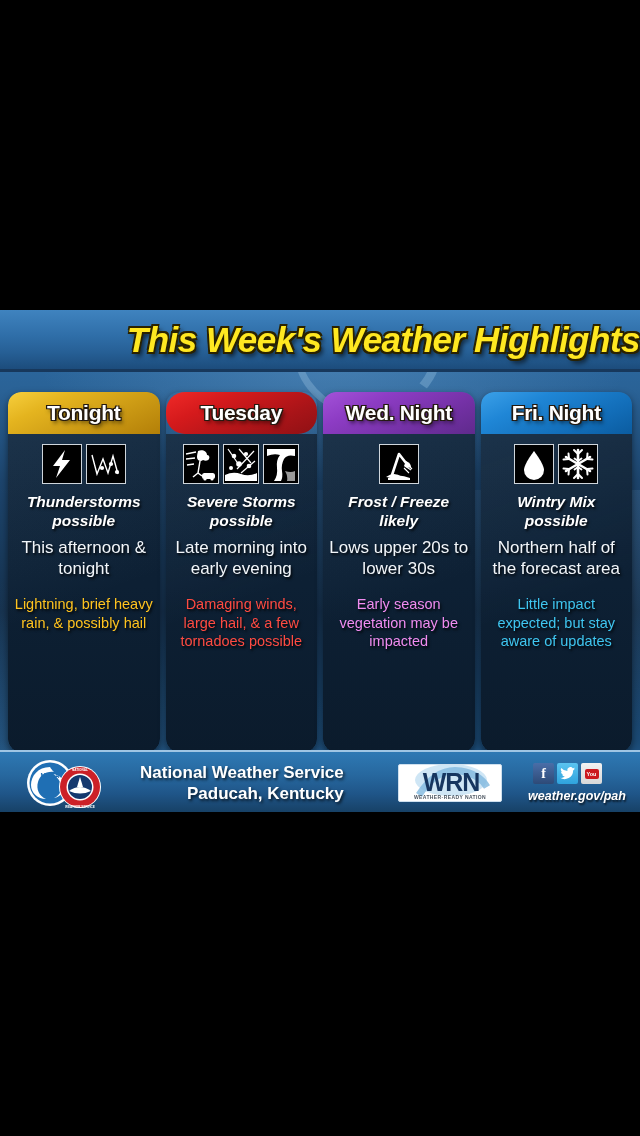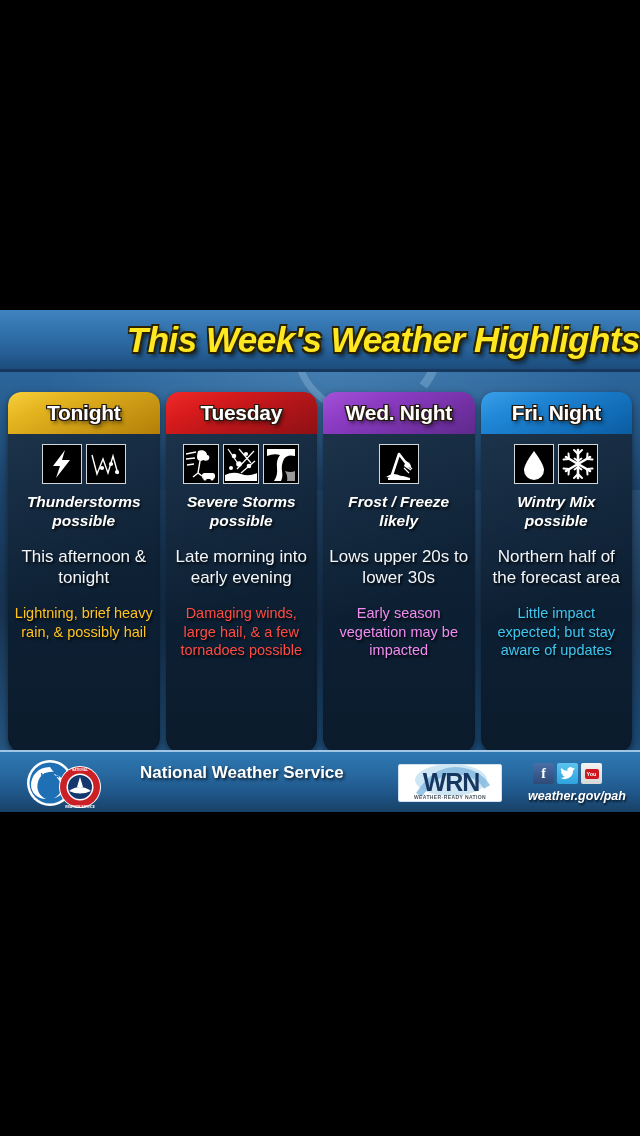--- a/index.html
+++ b/index.html
@@ -108,21 +108,21 @@
   .card-head-label {
     font-size: 21px; font-weight: bold;
     color: #fff;
     letter-spacing: -0.3px;
     text-shadow: -1.3px -1.3px 0 #241a10, 1.3px -1.3px 0 #241a10,
                  -1.3px 1.3px 0 #241a10, 1.3px 1.3px 0 #241a10,
                  2px 3px 4px rgba(0,0,0,.7);
     white-space: nowrap;
   }
   .head-gold   { background: linear-gradient(155deg,#f7cf3d 0%,#e4b41f 28%,#c79512 70%,#b37f08 100%); }
-  .head-red    { background: linear-gradient(155deg,#f02a28 0%,#d51a1c 30%,#a81418 72%,#8f1014 100%); }
+  .head-red    { background: linear-gradient(155deg,#f02a28 0%,#d51a1c 30%,#a81418 72%,#8f1014 100%); border-radius: 19px; }
   .head-purple { background: linear-gradient(155deg,#a352d8 0%,#8d3cc4 30%,#7130a2 72%,#5f2a8c 100%); }
   .head-blue   { background: linear-gradient(155deg,#3ba0e8 0%,#1f86d6 30%,#126db8 72%,#0b5ca0 100%); }
 
   .card-body {
     flex: 1;
     border-radius: 0 0 13px 13px;
     background:
       linear-gradient(160deg, rgba(120,170,215,.13) 0%, rgba(120,170,215,0) 52%),
       linear-gradient(180deg,#0e2135 0%,#0d2034 48%,#0b1b2c 100%);
     padding: 10px 6px 8px;
@@ -140,21 +140,21 @@
     overflow: hidden;
   }
   .icon-box.wide { width: 36px; }
   .icon-box svg { display: block; }
 
   
   .headline {
     font-size: 15.5px; font-weight: bold; font-style: italic;
     color: #ffffff; line-height: 1.22;
     text-shadow: 1.5px 2px 2.5px rgba(0,0,0,.85);
-    margin-bottom: 15px;
+    margin-bottom: 6px;
   }
   .timing {
     font-size: 17px; color: #f2f6fa; line-height: 1.25;
     text-shadow: 1.5px 2px 2.5px rgba(0,0,0,.85);
     margin-bottom: 16px;
   }
   .impact {
     font-size: 14.5px; line-height: 1.28;
     text-shadow: 1.5px 2px 2.5px rgba(0,0,0,.85);
   }
@@ -400,20 +400,21 @@
           <path d="M13 26 q11 -8 22 0 q-11 5 -22 0Z" fill="#ffffff"></path>
           <path d="M24 12 l-3 10 h6 Z" fill="#ffffff"></path>
           <g fill="#ffffff" font-size="3.1" font-weight="bold" font-family="Liberation Sans, sans-serif">
             <text x="24" y="5.6" text-anchor="middle">NATIONAL</text>
             <text x="24" y="43" text-anchor="middle">WEATHER SERVICE</text>
           </g>
         </svg>
 
         <div class="agency">
           <div>National Weather Service</div>
+          <div>Paducah, Kentucky</div>
         </div>
 
         <div class="wrn">
           <svg width="104" height="38" viewBox="0 0 104 38">
             <ellipse cx="52" cy="15" rx="36" ry="16" fill="#cfe6f5"></ellipse>
             <path d="M20 30 Q38 2 62 6 Q80 9 88 22" stroke="#7fb8de" stroke-width="7" fill="none" opacity=".8"></path>
             <text x="52" y="26" font-size="25" font-weight="bold" fill="#16355f" text-anchor="middle" font-family="Liberation Sans, sans-serif" letter-spacing="-1">WRN</text>
           </svg>
           <div class="wrn-tag">WEATHER-READY NATION</div>
         </div>

